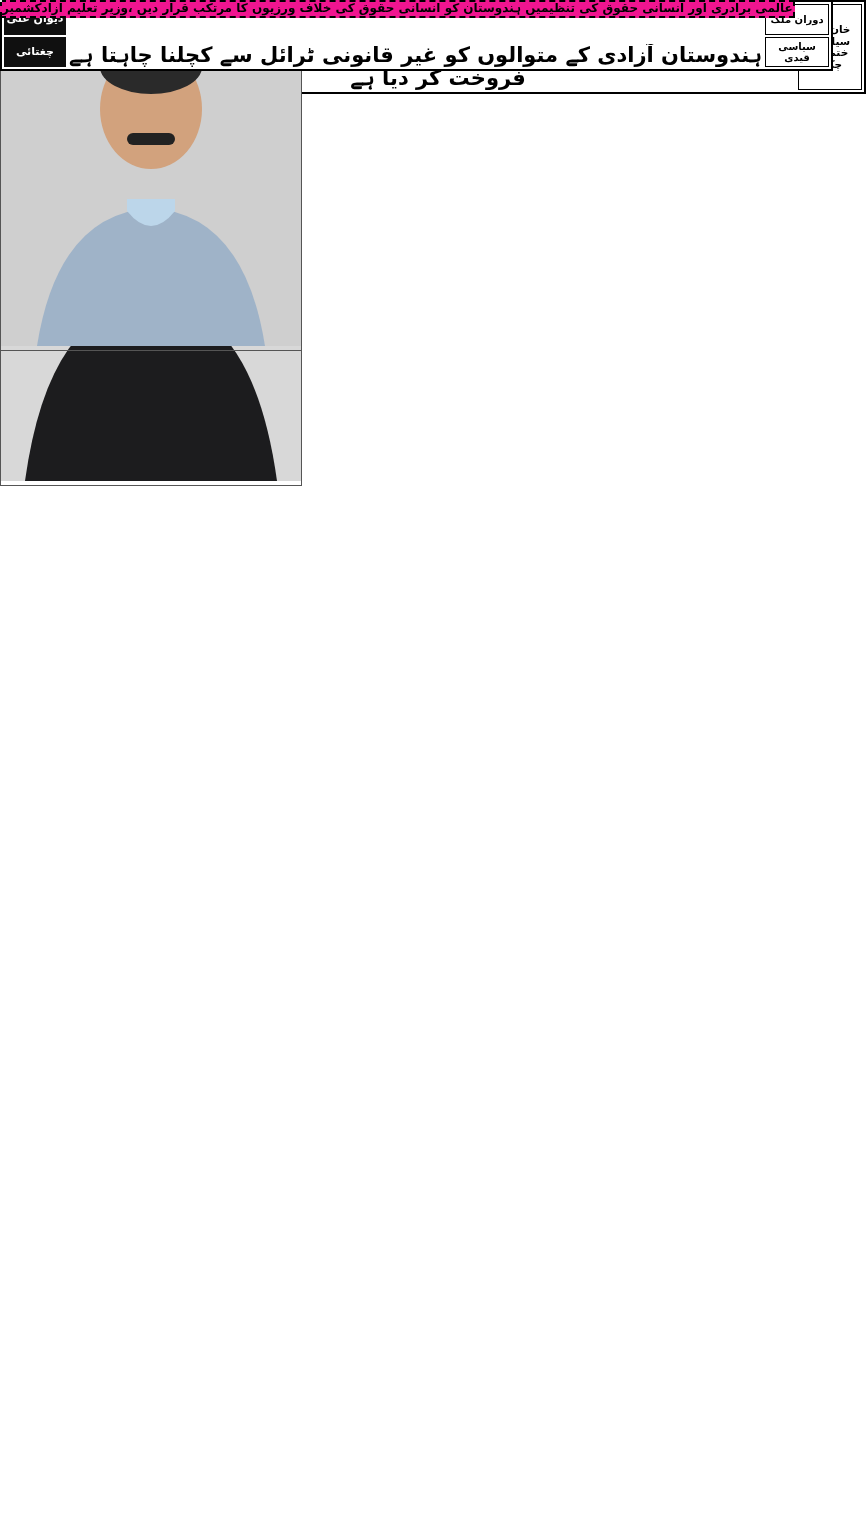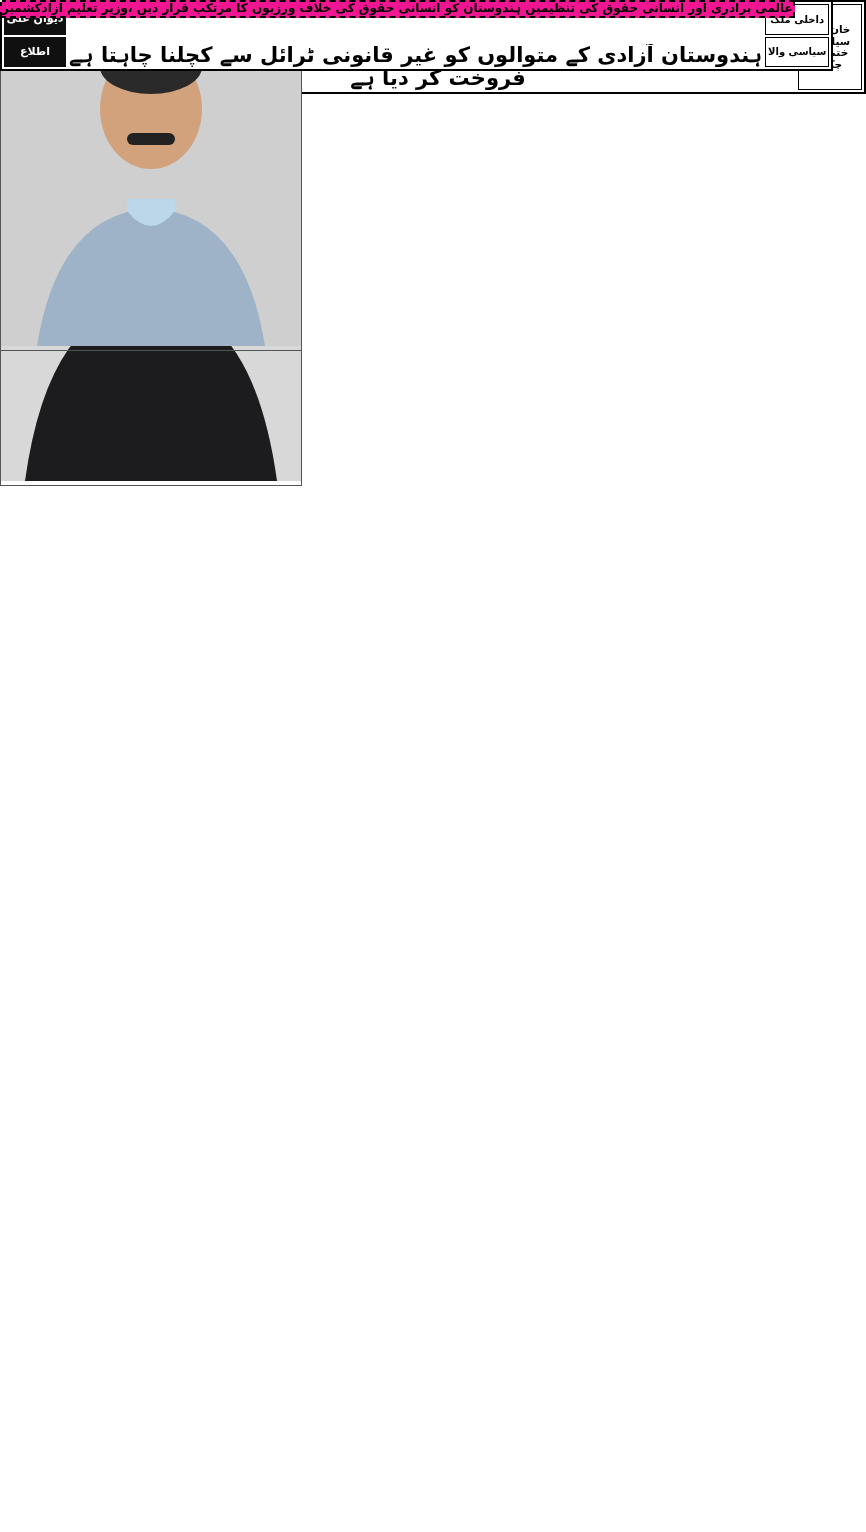--- a/index.html
+++ b/index.html
@@ -237,25 +237,25 @@
   </div>
   <div class="ab u fx cy dash" style="left:4;top:1416;width:428;height:30;font-size:12px;">بھارتی فوج نے محاصرے تلاشی کارروائی کے دوران ضلع شوپیاں میں اندھا دھند فائرنگ کرکے شعیب احمد کو شہید کر دیا</div>
   <div class="ab u fx pk dash" style="left:4;top:1450;width:428;height:34;font-size:12.5px;">بھارتی فورسز نے علاقے کے تمام داخلی اورخارجی راستوں کو بند کردیا اورگھرگھر تلاشی کی کارروائی شروع کردی</div>
   <div class="ab ft" style="left:4;top:1488;width:428;height:40;"></div>
   <div class="ab stars" style="left:8;top:1496;width:120;height:11;">☆—☆—☆—☆—/☆—☆—</div>
   <div class="ab stars" style="left:8;top:1512;width:120;height:11;">☆—☆—☆—☆—/☆—☆—</div>
 
   <div class="ab wb" style="left:436;top:1342;width:426;height:92;display:flex;gap:3px;padding:2px;">
     <div style="width:62px;display:flex;flex-direction:column;gap:2px;">
       <div class="seg bb" style="flex:1;font-size:11px;">دیوان علی</div>
-      <div class="seg bb" style="flex:1;font-size:11px;">اطلاع</div>
+      <div class="seg bb" style="flex:1;font-size:11px;">چغتائی</div>
     </div>
     <div class="hl" style="flex:1;font-size:21px;">ہندوستان آزادی کے متوالوں کو غیر قانونی ٹرائل سے کچلنا چاہتا ہے</div>
     <div style="width:64px;display:flex;flex-direction:column;gap:2px;">
-      <div class="seg wb" style="flex:1;font-size:10px;border-width:1px;">داخلی ملک</div>
-      <div class="seg wb" style="flex:1;font-size:10px;border-width:1px;">سیاسی والا</div>
+      <div class="seg wb" style="flex:1;font-size:10px;border-width:1px;">دوران ملک</div>
+      <div class="seg wb" style="flex:1;font-size:10px;border-width:1px;">سیاسی قیدی</div>
     </div>
   </div>
   <div class="ab u fx cy dash" style="left:436;top:1438;width:426;height:36;font-size:12.5px;">ہندوستانی اوچھے ہتھکنڈے کے ذریعے تحریک آزادی کشمیر کو کبھی نہیں دبا سکا اور نہ ہی آئندہ دبا سکتا ہے</div>
   <div class="ab u fx pk dash" style="left:436;top:1478;width:426;height:34;font-size:12px;">عالمی برادری اور انسانی حقوق کی تنظیمیں ہندوستان کو انسانی حقوق کی خلاف ورزیوں کا مرتکب قرار دیں ،وزیر تعلیم آزادکشمیر</div>
   <div class="ab ft" style="left:436;top:1516;width:426;height:14;"></div>
 
 </div>
 
 </body></html>

